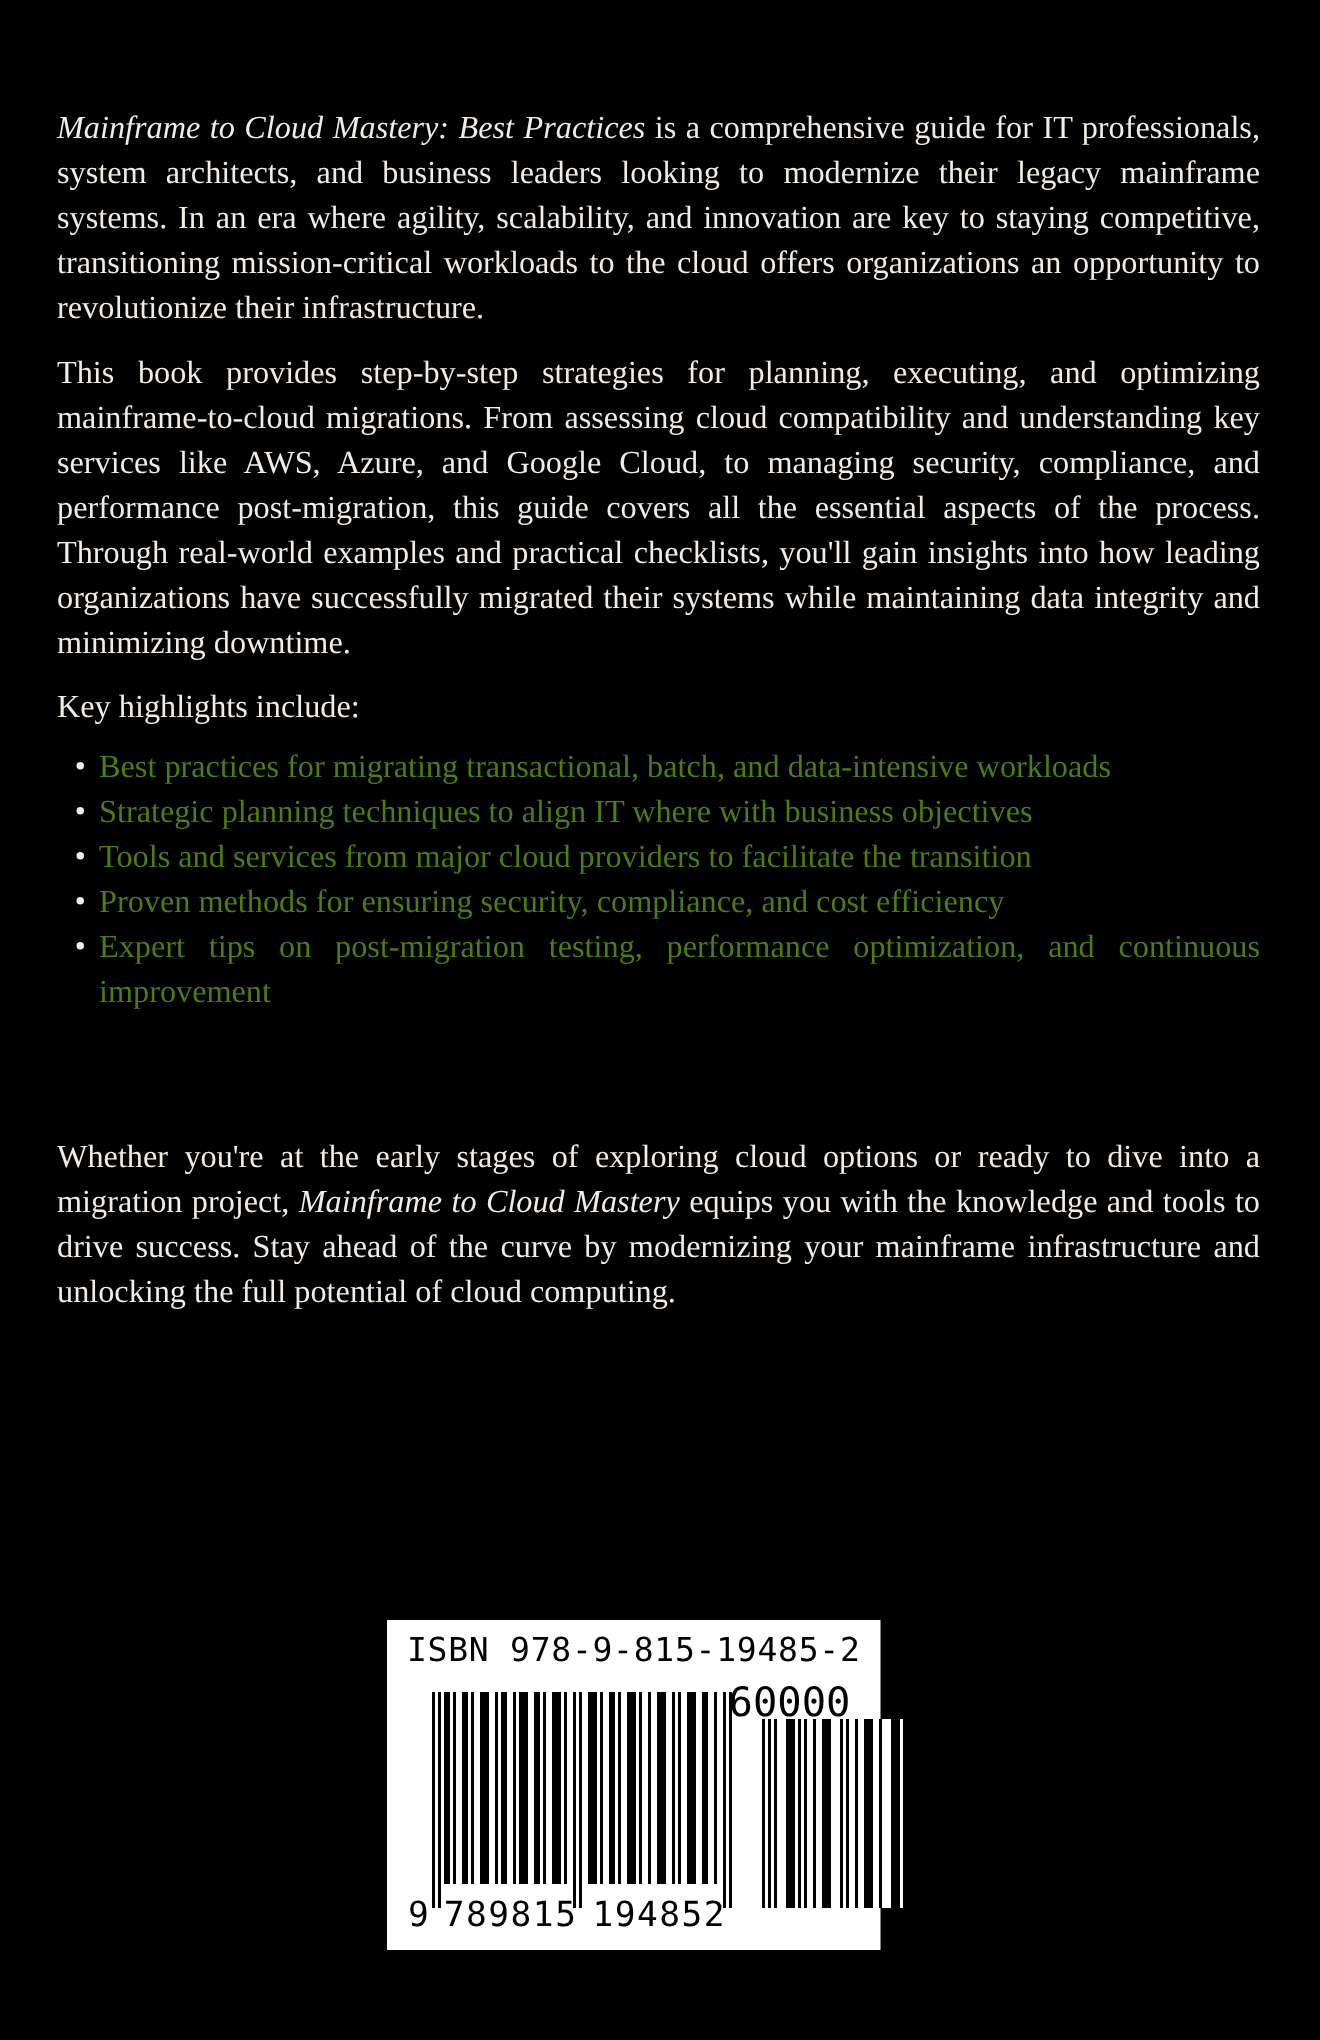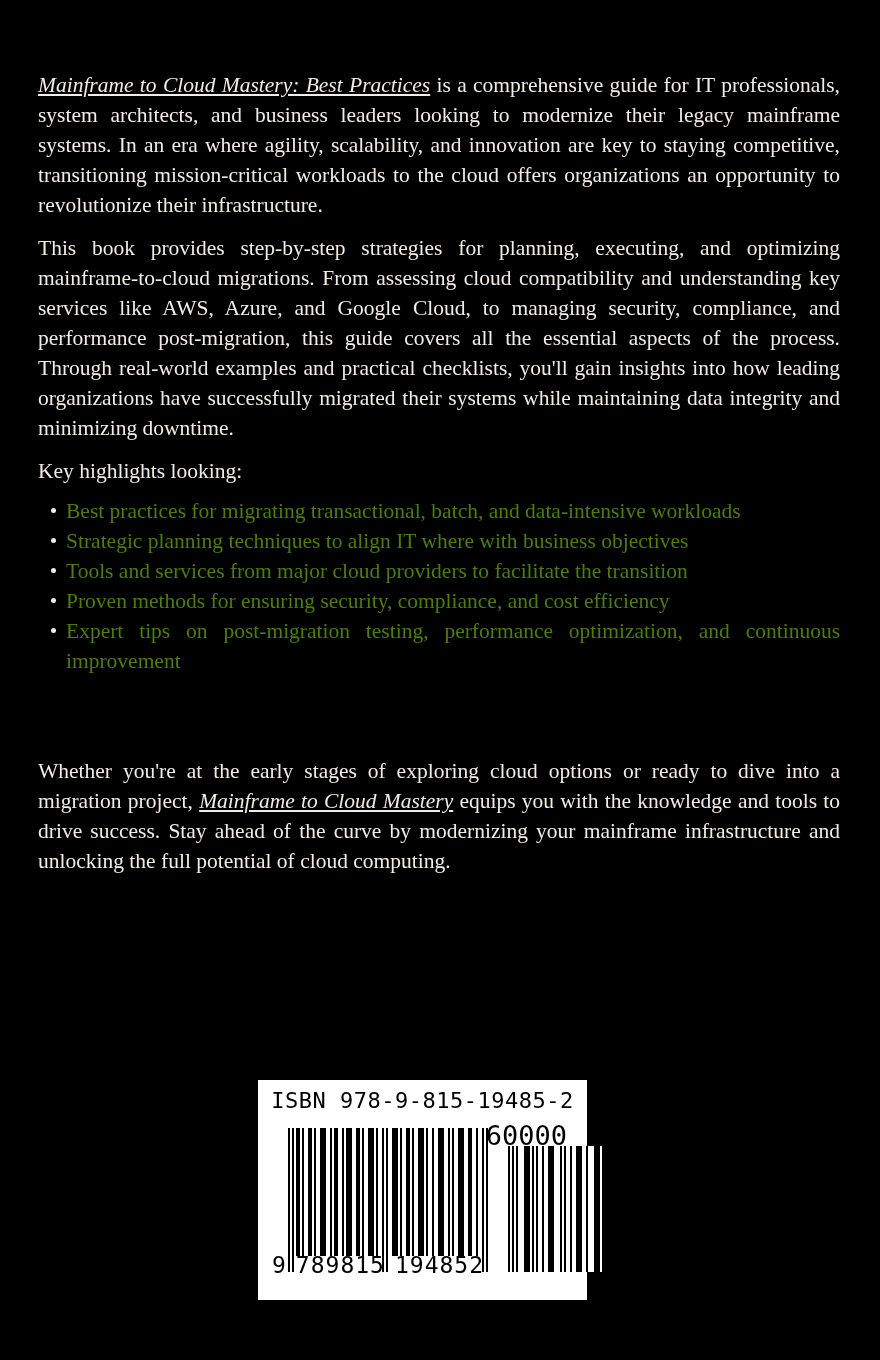--- a/index.html
+++ b/index.html
@@ -38,21 +38,20 @@
     -webkit-hyphens: none;
     hyphens: none;
   }
 
   p.body-para.last-para {
     margin-bottom: 0;
   }
 
   .italic-title {
     font-style: italic;
-    text-decoration: underline;
   }
 
   .highlights-lead {
     margin: 0 0 10px 0;
     color: #f1ece5;
     font-size: 21.5px;
     line-height: 30px;
     text-align: left;
   }
 
@@ -140,42 +139,42 @@
     top: 66px;
     width: 94px;
     height: 126px;
   }
 
   .ean-main svg, .ean-addon svg { display: block; }
 
   .ean-digits {
     position: absolute;
     left: 14px;
-    top: 172px;
+    top: 184px;
     color: #000000;
     font-family: "DejaVu Sans Mono", "Liberation Mono", monospace;
     font-size: 23px;
     letter-spacing: 1px;
     white-space: nowrap;
   }
   .ean-digits .lead { margin-right: 9px; }
   .ean-digits .grp { margin-right: 10px; }
 </style>
 </head>
 <body>
 
 <div class="cover">
 
   <div class="text-column">
 
     <p class="body-para"><span class="italic-title">Mainframe to Cloud Mastery: Best Practices</span><span> is a comprehensive guide for IT professionals, system architects, and business leaders looking to modernize their legacy mainframe systems. In an era where agility, scalability, and innovation are key to staying competitive, transitioning mission-critical workloads to the cloud offers organizations an opportunity to revolutionize their infrastructure.</span></p>
 
     <p class="body-para">This book provides step-by-step strategies for planning, executing, and optimizing mainframe-to-cloud migrations. From assessing cloud compatibility and understanding key services like AWS, Azure, and Google Cloud, to managing security, compliance, and performance post-migration, this guide covers all the essential aspects of the process. Through real-world examples and practical checklists, you'll gain insights into how leading organizations have successfully migrated their systems while maintaining data integrity and minimizing downtime.</p>
 
-    <p class="highlights-lead">Key highlights looking:</p>
+    <p class="highlights-lead">Key highlights include:</p>
 
     <ul class="highlights">
       <li><span class="bullet-dot"></span><span>Best practices for migrating transactional, batch, and data-intensive workloads</span></li>
       <li><span class="bullet-dot"></span><span>Strategic planning techniques to align IT where with business objectives</span></li>
       <li><span class="bullet-dot"></span><span>Tools and services from major cloud providers to facilitate the transition</span></li>
       <li><span class="bullet-dot"></span><span>Proven methods for ensuring security, compliance, and cost efficiency</span></li>
       <li><span class="bullet-dot"></span><span>Expert tips on post-migration testing, performance optimization, and continuous improvement</span></li>
     </ul>
 
   </div>

